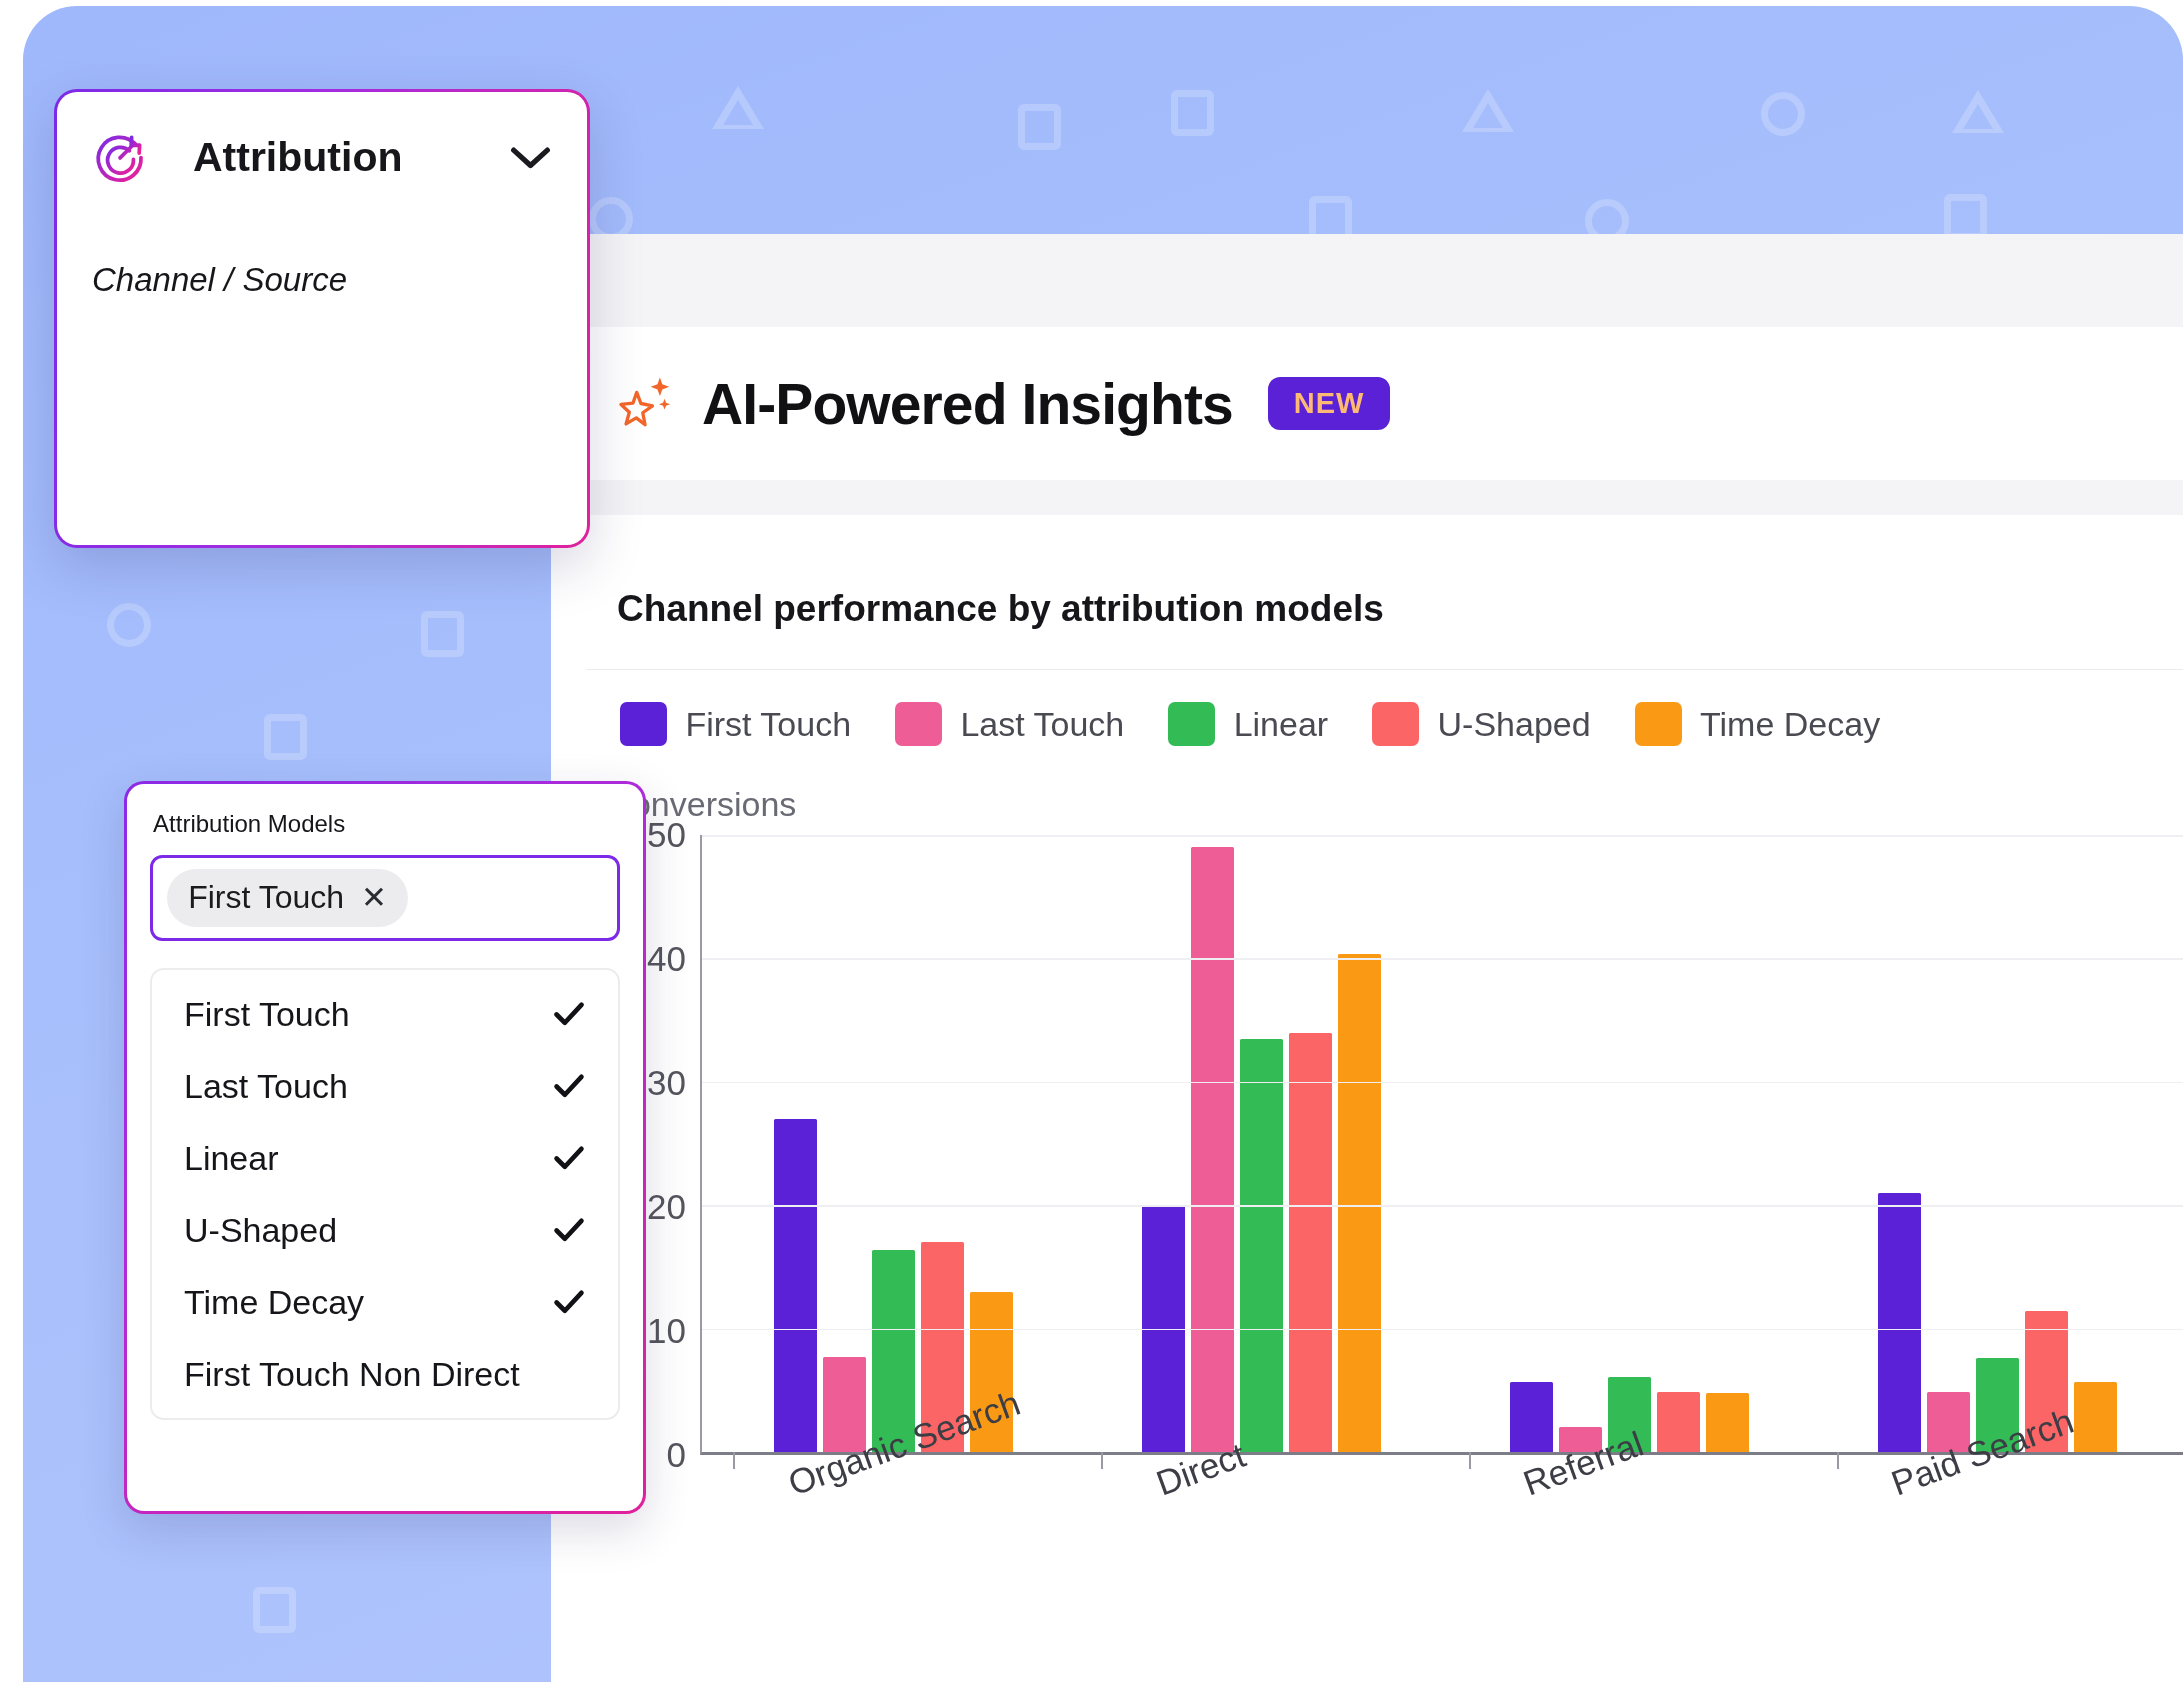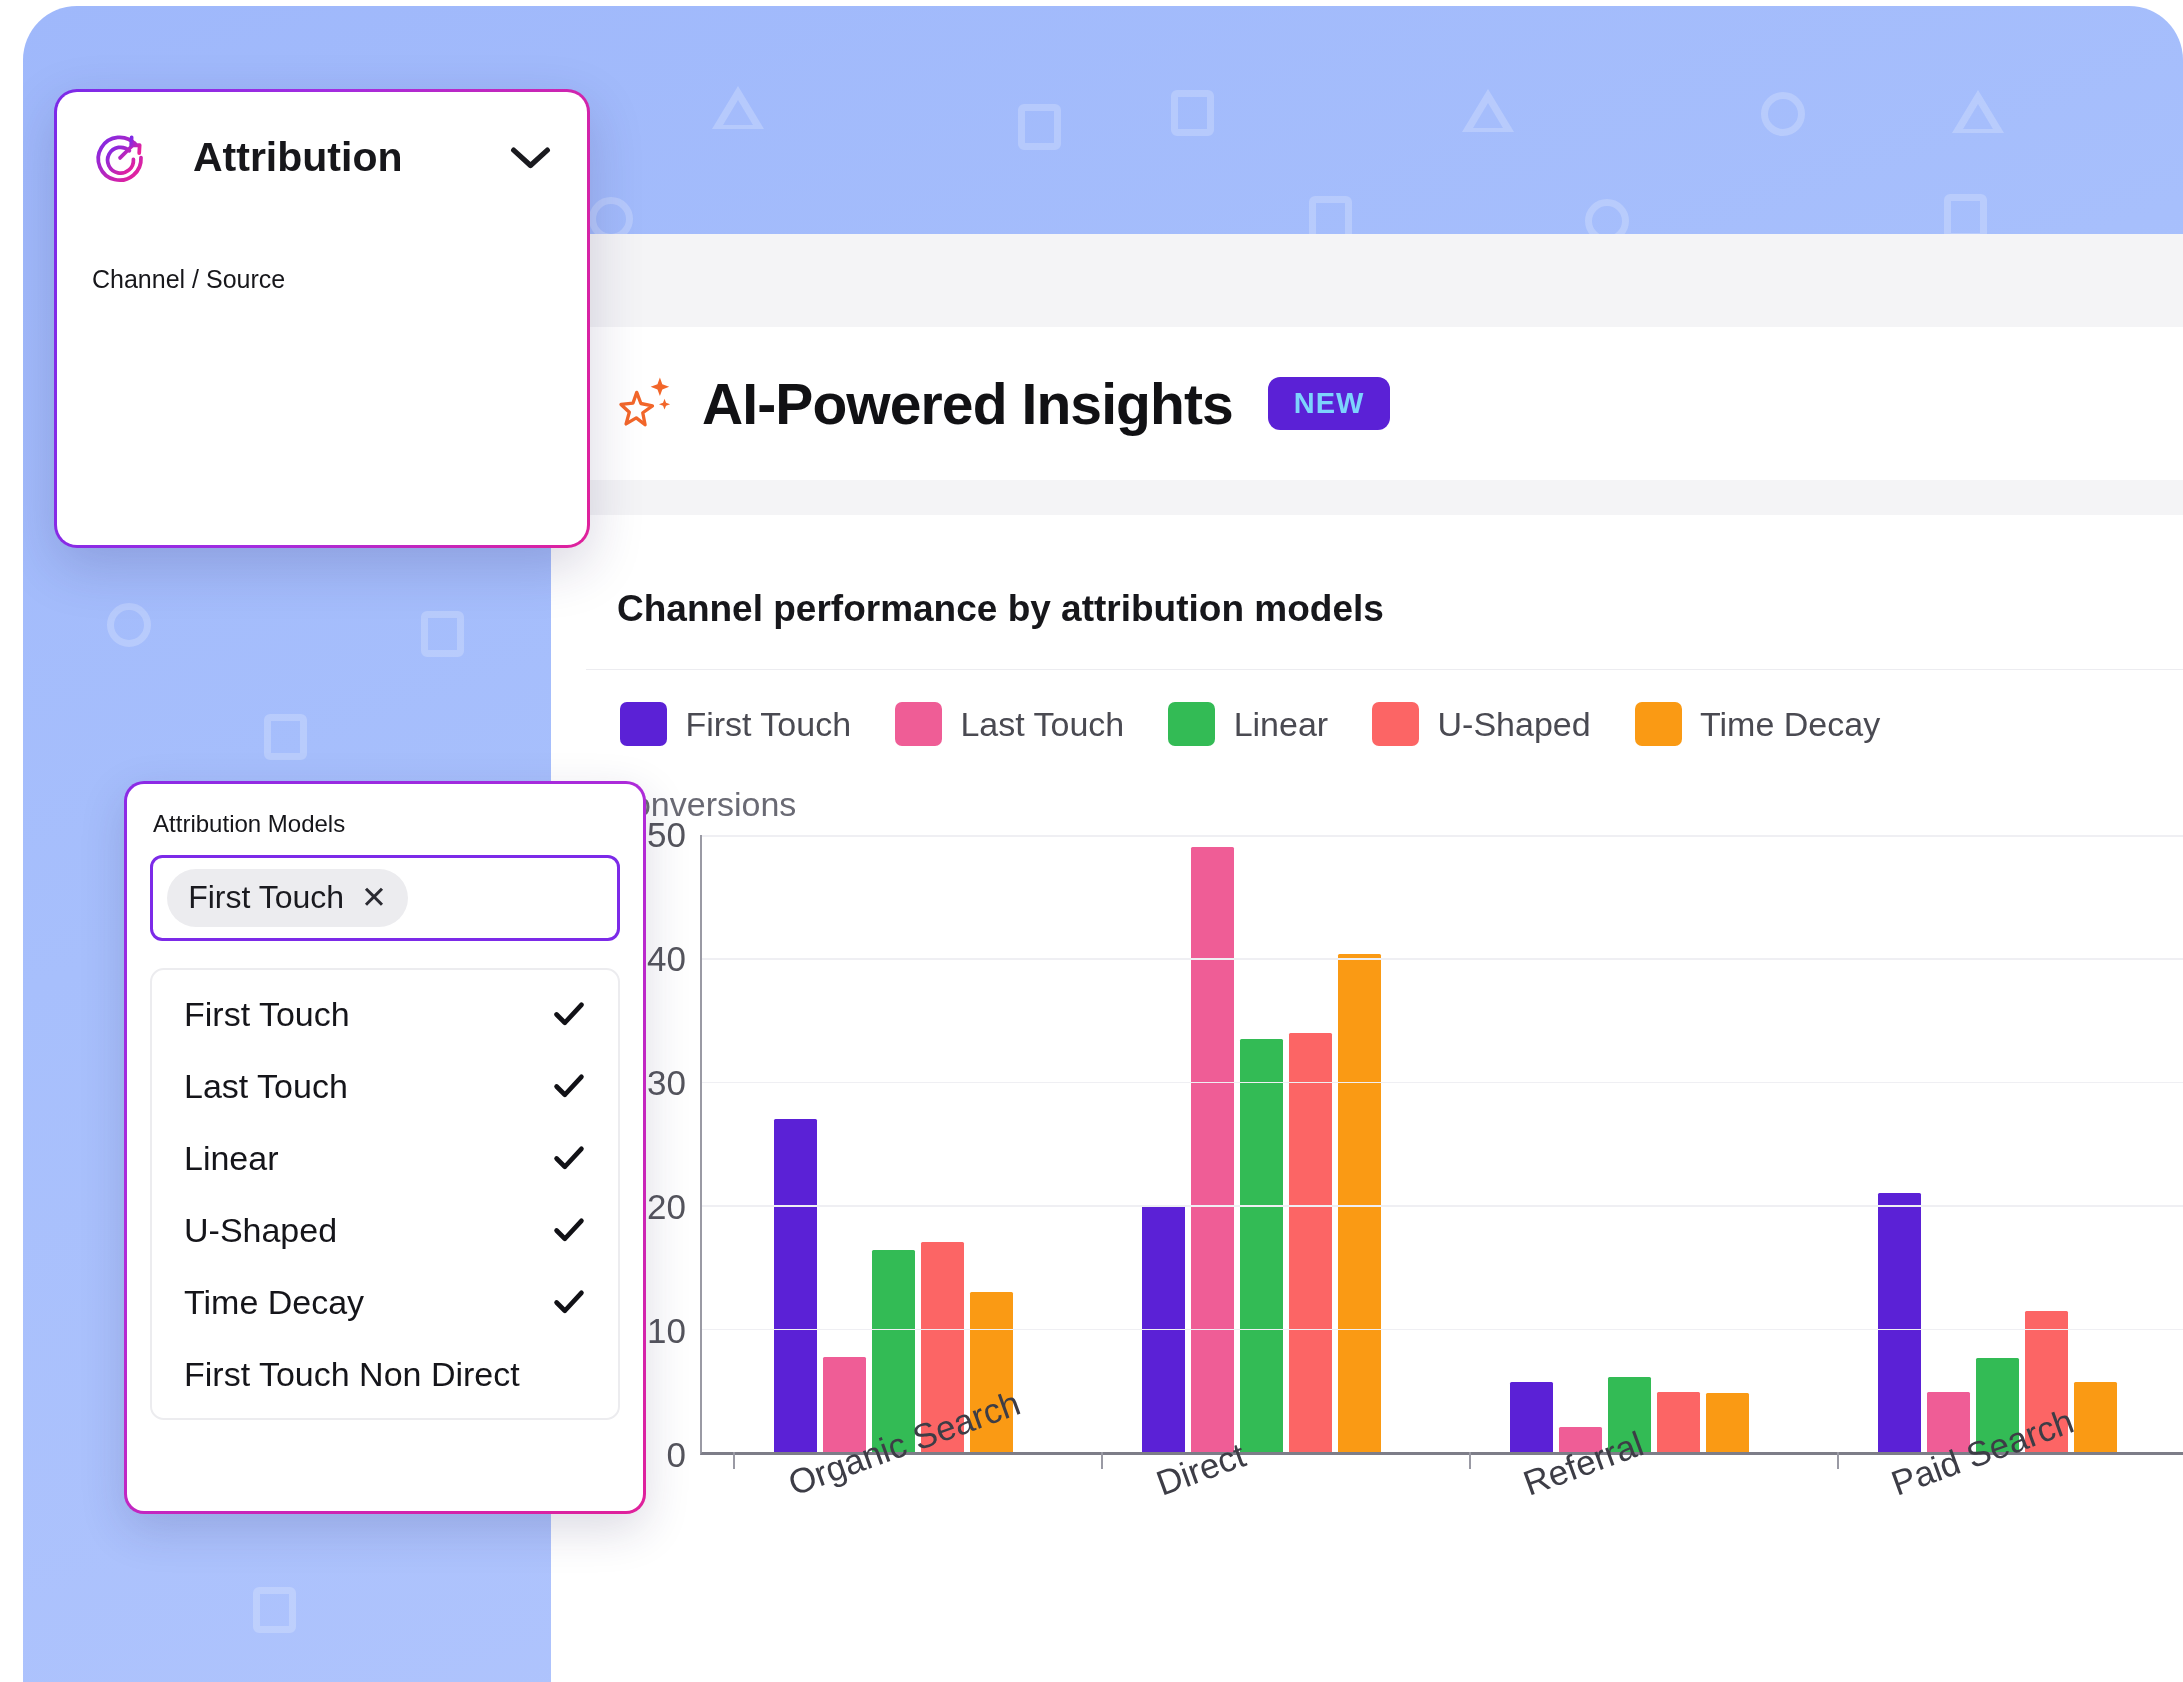--- a/index.html
+++ b/index.html
@@ -65,21 +65,21 @@
   }
 
   .sparkle-icon { width: 60px; height: 63px; flex: 0 0 auto; margin-right: 26px; }
 
   #page-title {
     font-size: 57px; font-weight: 700; letter-spacing: -0.9px;
     color: #111114; white-space: nowrap;
   }
   #new-badge {
     margin-left: 35px;
-    background: #5b21d6; color: #7dd3fc;
+    background: #5b21d6; color: #fdba74;
     font-size: 29px; font-weight: 700; letter-spacing: 0.9px;
     padding: 12.2px 26px; border-radius: 12.2px;
     line-height: 1;
   }
 
   
   #chart-card {
     position: absolute; left: 0; top: 282px; right: 0; bottom: 0;
     background: #ffffff;
     padding: 0;
@@ -184,22 +184,22 @@
     padding: 37px 35px 0 35px;
   }
   .target-icon { width: 57px; height: 57px; flex: 0 0 auto; }
   #attr-title {
     margin-left: 44px; font-size: 41px; font-weight: 600; color: #17171b;
     flex: 1 1 auto;
   }
   .chevron-icon { width: 43px; height: 27.6px; flex: 0 0 auto; }
   .attr-option {
     padding: 0 35px; margin-top: 0;
-    font-size: 25px; color: #17171b; font-weight: 400;
-    height: 107px; display: flex; align-items: center;
+    font-size: 33px; color: #17171b; font-weight: 400;
+    height: 107px; display: flex; align-items: center; font-style: italic;
   }
   #attr-opt-0 { margin-top: 40px; }
 
   
   #models-card {
     position: absolute; left: 101px; top: 775px;
     width: 522px; height: 733px;
     background: #ffffff;
     border-radius: 20px;
     border: 3.1px solid transparent;

